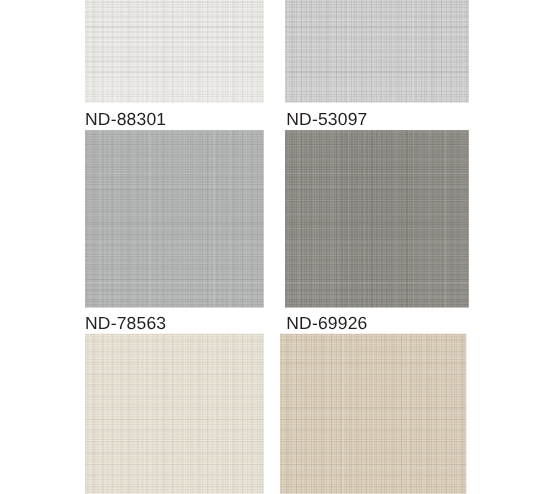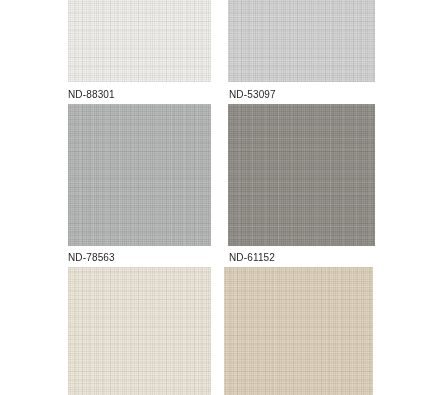--- a/index.html
+++ b/index.html
@@ -73,21 +73,21 @@
         rgba(255,255,255,0.10) 0px, rgba(255,255,255,0.10) 1px,
         rgba(0,0,0,0) 1px, rgba(0,0,0,0) 13px),
       repeating-linear-gradient(0deg,
         rgba(255,255,255,0.09) 0px, rgba(255,255,255,0.09) 1px,
         rgba(0,0,0,0) 1px, rgba(0,0,0,0) 11px);
     opacity: 0.9;
   }
 
   .swatch-label {
     position: absolute;
-    font-size: 10px;
+    font-size: 14px;
     line-height: 10px;
     color: #231f20;
     letter-spacing: 0.15px;
     white-space: nowrap;
   }
 </style>
 </head>
 <body style="background: rgb(255, 255, 255);">
 
 <div id="catalog">
@@ -107,21 +107,21 @@
       <div class="swatch" style="background: rgb(179, 181, 181);">
         <div class="weave"></div>
       </div>
     </div>
     <div class="swatch-label" style="left: 68px; top: 253px; color: rgb(35, 31, 32);">ND-78563</div>
     <div class="swatch-cell" style="left: 228px; top: 104px; width: 147px; height: 142px;">
       <div class="swatch" style="background: rgb(142, 139, 133);">
         <div class="weave"></div>
       </div>
     </div>
-    <div class="swatch-label" style="left: 229px; top: 253px; color: rgb(35, 31, 32);">ND-61152</div>
+    <div class="swatch-label" style="left: 229px; top: 253px; color: rgb(35, 31, 32);">ND-69926</div>
     <div class="swatch-cell" style="left: 68px; top: 267px; width: 143px; height: 128px;">
       <div class="swatch" style="background: rgb(236, 229, 215);">
         <div class="weave"></div>
       </div>
     </div>
     <div class="swatch-cell" style="left: 224px; top: 267px; width: 149px; height: 128px;">
       <div class="swatch" style="background: rgb(221, 208, 186);">
         <div class="weave"></div>
       </div>
     </div>

